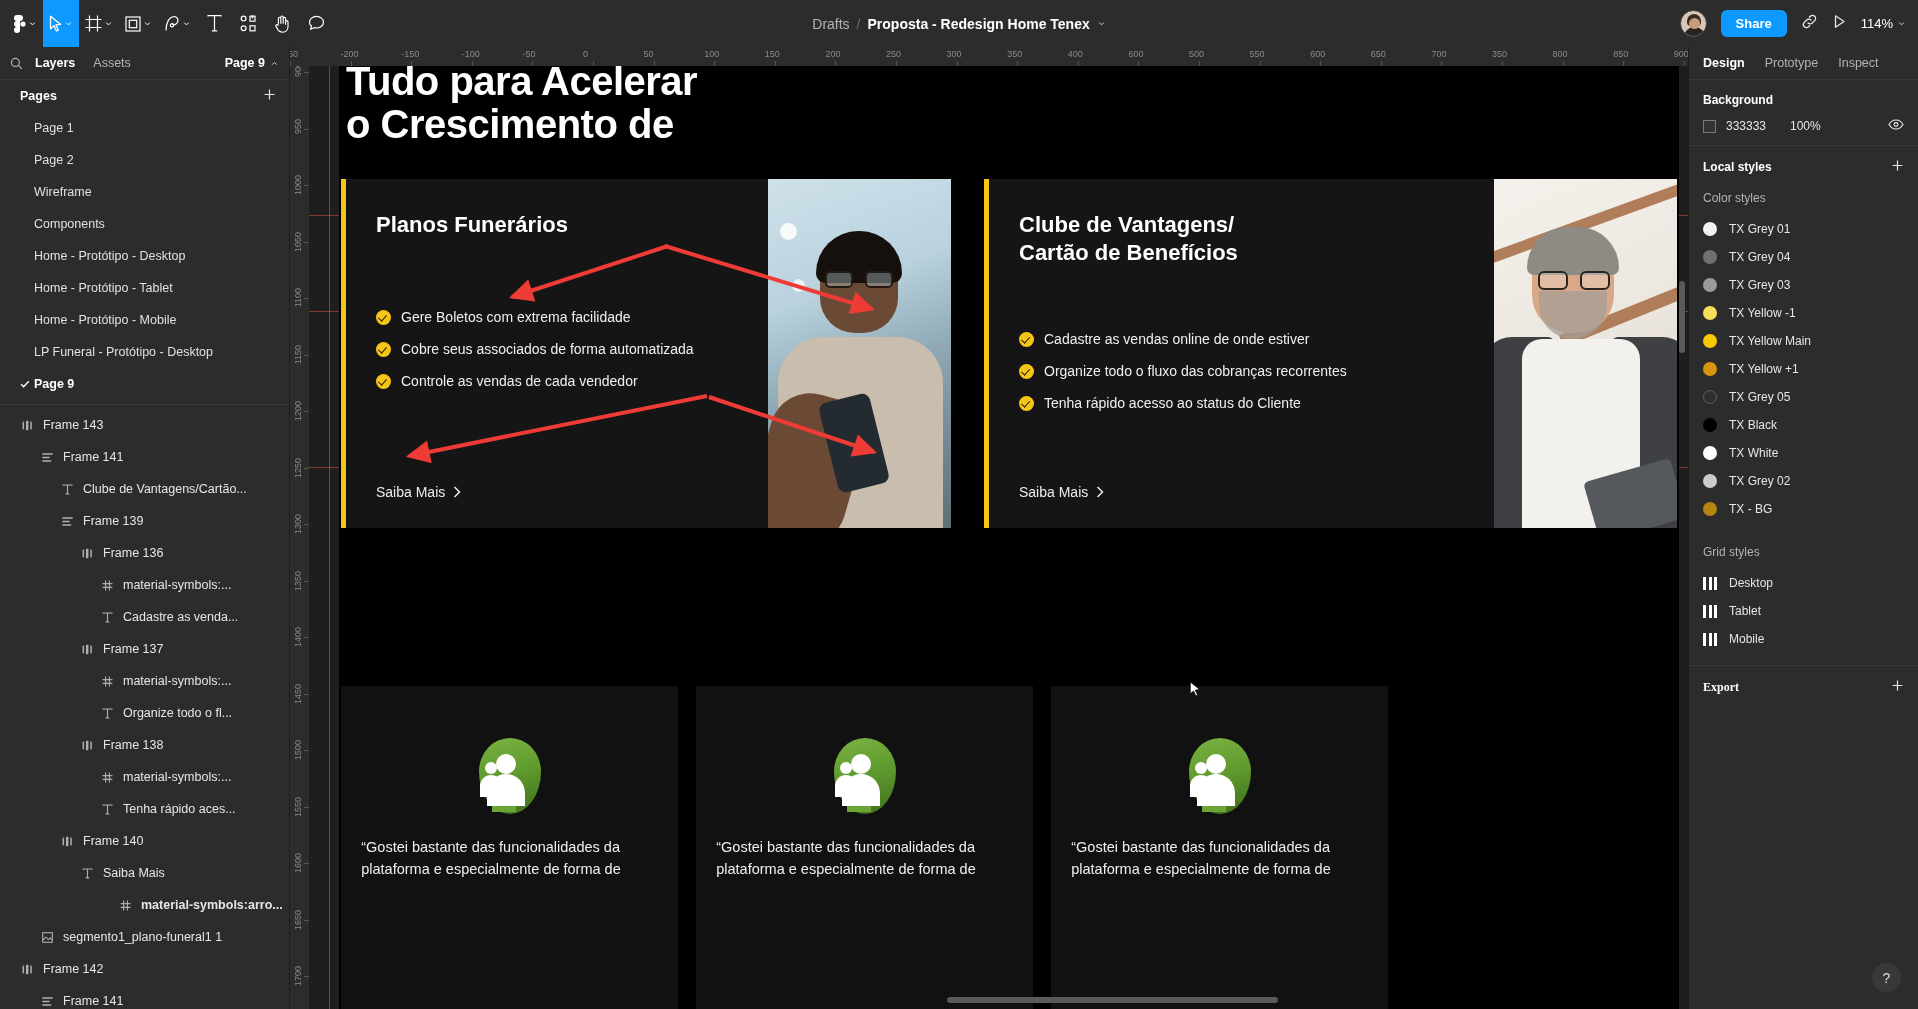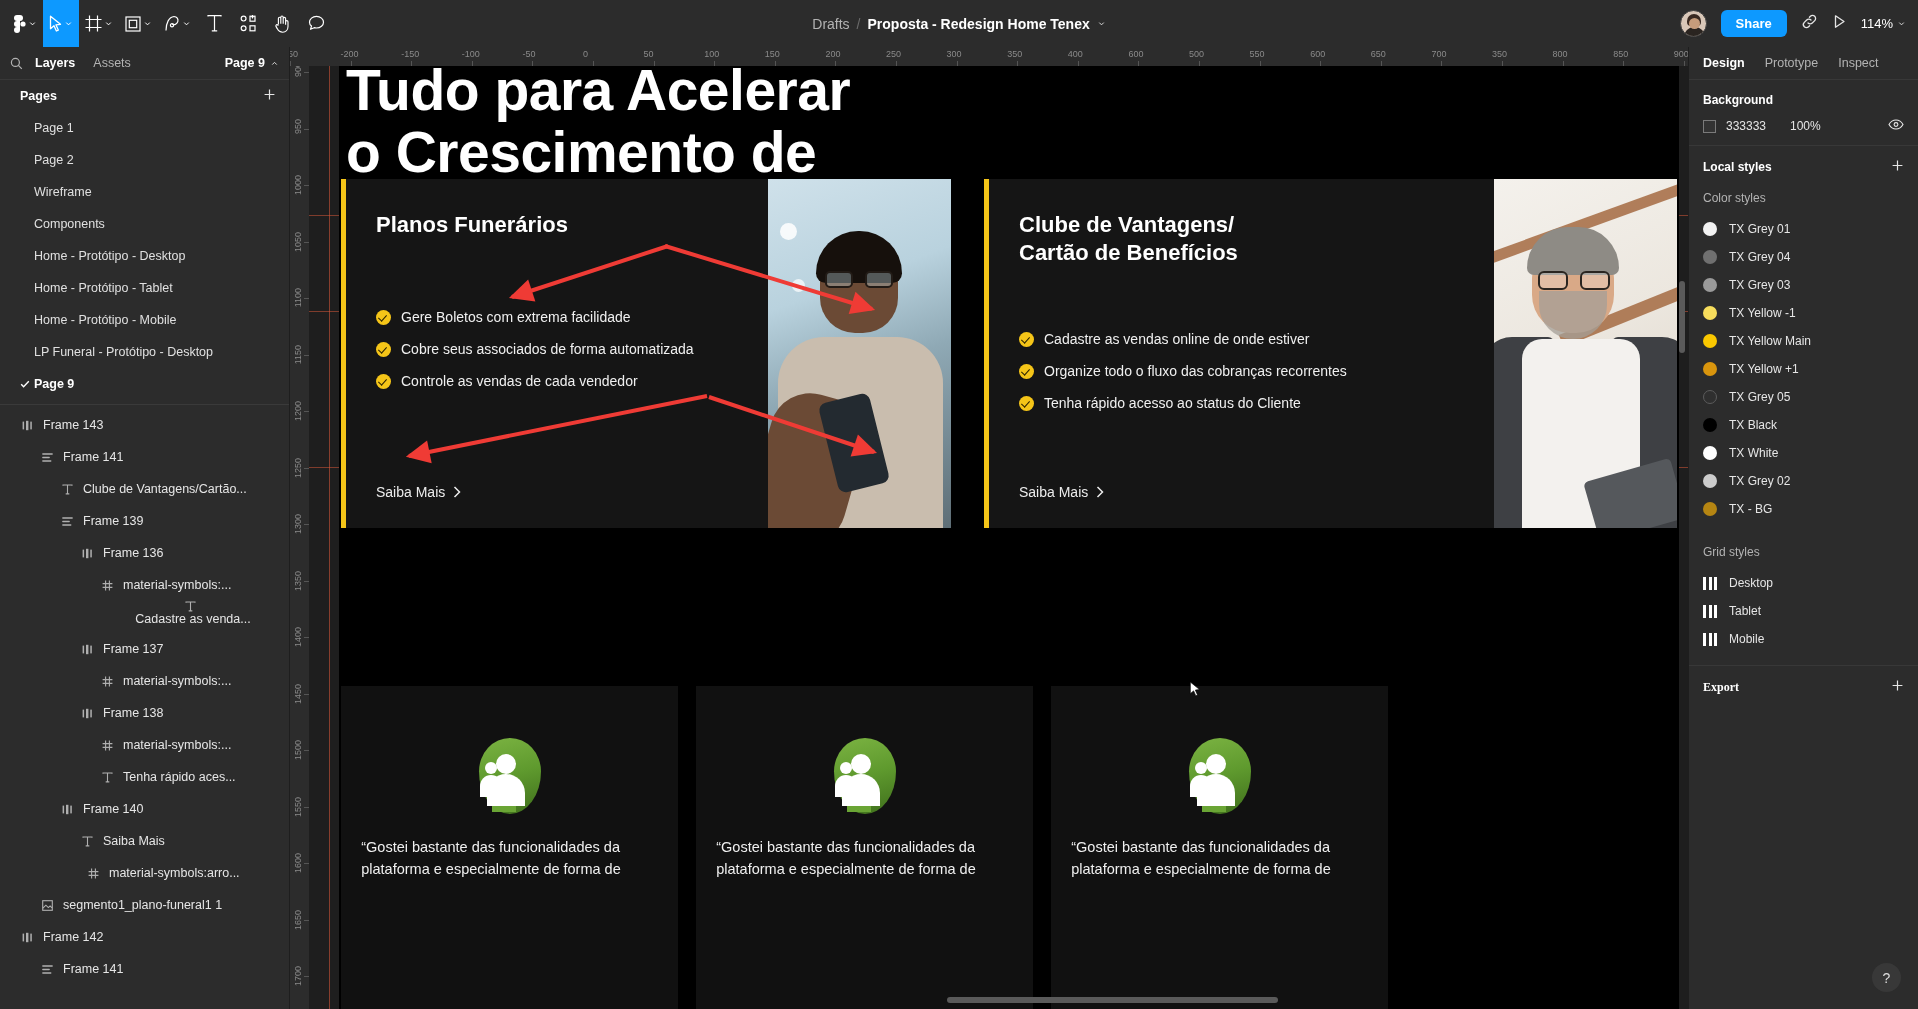--- a/index.html
+++ b/index.html
@@ -73,21 +73,21 @@
   
   .canvas { position:absolute; left:309px; top:66px; width:1379px; height:943px;
     background:#1e1e1e; overflow:hidden; }
   .guide-v { position:absolute; top:0; bottom:0; width:1px; background:#e05a3a;
     opacity:.55; }
   .guide-h { position:absolute; left:0; right:0; height:1px; background:#e05a3a;
     opacity:.5; }
   .artboard { position:absolute; left:30px; top:0; width:1340px; height:1000px;
     background:#000; }
   .hero-h1 { position:absolute; left:7px; top:-6px; width:700px;
-    font-size:57px; font-weight:bold; line-height:1.08; letter-spacing:-.5px; }
+    font-size:40px; font-weight:bold; line-height:1.08; letter-spacing:-.5px; }
   .card { position:absolute; top:113px; height:349px; background:#151515;
     border-left:5px solid #f5c518; overflow:hidden; display:flex; }
   .card-body { flex:1; padding:32px 0 0 30px; position:relative; }
   .card-title { font-size:22px; font-weight:bold; line-height:1.25; }
   .feat-list { position:absolute; left:30px; top:130px; }
   .feat { display:flex; align-items:center; gap:10px; margin-bottom:16px;
     font-size:14px; color:#f0f0f0; }
   .chk { width:15px; height:15px; border-radius:50%; background:#f5c518;
     flex:none; position:relative; }
   .chk::after { content:""; position:absolute; left:4px; top:3px; width:4px;
@@ -447,21 +447,21 @@
           <span class="ltext">Frame 136</span>
         </div>
         <div class="layer-row" style="padding-left: 97px;">
           <span class="licon">
             <svg width="11" height="11" viewBox="0 0 11 11" stroke="#c7c7c7" stroke-width="1.1" fill="none">
               <path d="M3.6 0.6v9.8M7.4 0.6v9.8M0.6 3.6h9.8M0.6 7.4h9.8"></path>
             </svg>
           </span>
           <span class="ltext">material-symbols:...</span>
         </div>
-        <div class="layer-row" style="padding-left: 97px; flex-direction: column;">
+        <div class="layer-row" style="padding-left: 97px;">
           <span class="licon">
             <svg width="11" height="11" viewBox="0 0 11 11" stroke="#c7c7c7" stroke-width="1.1" fill="none">
               <path d="M1 1.8V1h9v.8M5.5 1.1v8.8M3.7 9.9h3.6"></path>
             </svg>
           </span>
           <span class="ltext">Cadastre as venda...</span>
         </div>
         <div class="layer-row" style="padding-left: 77px;">
           <span class="licon">
             <svg width="11" height="11" viewBox="0 0 11 11" fill="#c7c7c7">
@@ -473,20 +473,28 @@
           <span class="ltext">Frame 137</span>
         </div>
         <div class="layer-row" style="padding-left: 97px;">
           <span class="licon">
             <svg width="11" height="11" viewBox="0 0 11 11" stroke="#c7c7c7" stroke-width="1.1" fill="none">
               <path d="M3.6 0.6v9.8M7.4 0.6v9.8M0.6 3.6h9.8M0.6 7.4h9.8"></path>
             </svg>
           </span>
           <span class="ltext">material-symbols:...</span>
         </div>
+        <div class="layer-row" style="padding-left: 97px;">
+          <span class="licon">
+            <svg width="11" height="11" viewBox="0 0 11 11" stroke="#c7c7c7" stroke-width="1.1" fill="none">
+              <path d="M1 1.8V1h9v.8M5.5 1.1v8.8M3.7 9.9h3.6"></path>
+            </svg>
+          </span>
+          <span class="ltext">Organize todo o fl...</span>
+        </div>
         <div class="layer-row" style="padding-left: 77px;">
           <span class="licon">
             <svg width="11" height="11" viewBox="0 0 11 11" fill="#c7c7c7">
               <rect x="0.6" y="1.6" width="1.5" height="7.8"></rect>
               <rect x="4" y="0.8" width="2.4" height="9.4"></rect>
               <rect x="8.3" y="1.6" width="1.5" height="7.8"></rect>
             </svg>
           </span>
           <span class="ltext">Frame 138</span>
         </div>
@@ -517,21 +525,21 @@
           <span class="ltext">Frame 140</span>
         </div>
         <div class="layer-row" style="padding-left: 77px;">
           <span class="licon">
             <svg width="11" height="11" viewBox="0 0 11 11" stroke="#c7c7c7" stroke-width="1.1" fill="none">
               <path d="M1 1.8V1h9v.8M5.5 1.1v8.8M3.7 9.9h3.6"></path>
             </svg>
           </span>
           <span class="ltext">Saiba Mais</span>
         </div>
-        <div class="layer-row" style="padding-left: 83px;">
+        <div class="layer-row" style="padding-left: 115px; font-weight: bold;">
           <span class="licon">
             <svg width="11" height="11" viewBox="0 0 11 11" stroke="#c7c7c7" stroke-width="1.1" fill="none">
               <path d="M3.6 0.6v9.8M7.4 0.6v9.8M0.6 3.6h9.8M0.6 7.4h9.8"></path>
             </svg>
           </span>
           <span class="ltext">material-symbols:arro...</span>
         </div>
         <div class="layer-row" style="padding-left: 37px;">
           <span class="licon">
             <svg width="11" height="11" viewBox="0 0 11 11" stroke="#c7c7c7" stroke-width="1.1" fill="none">

